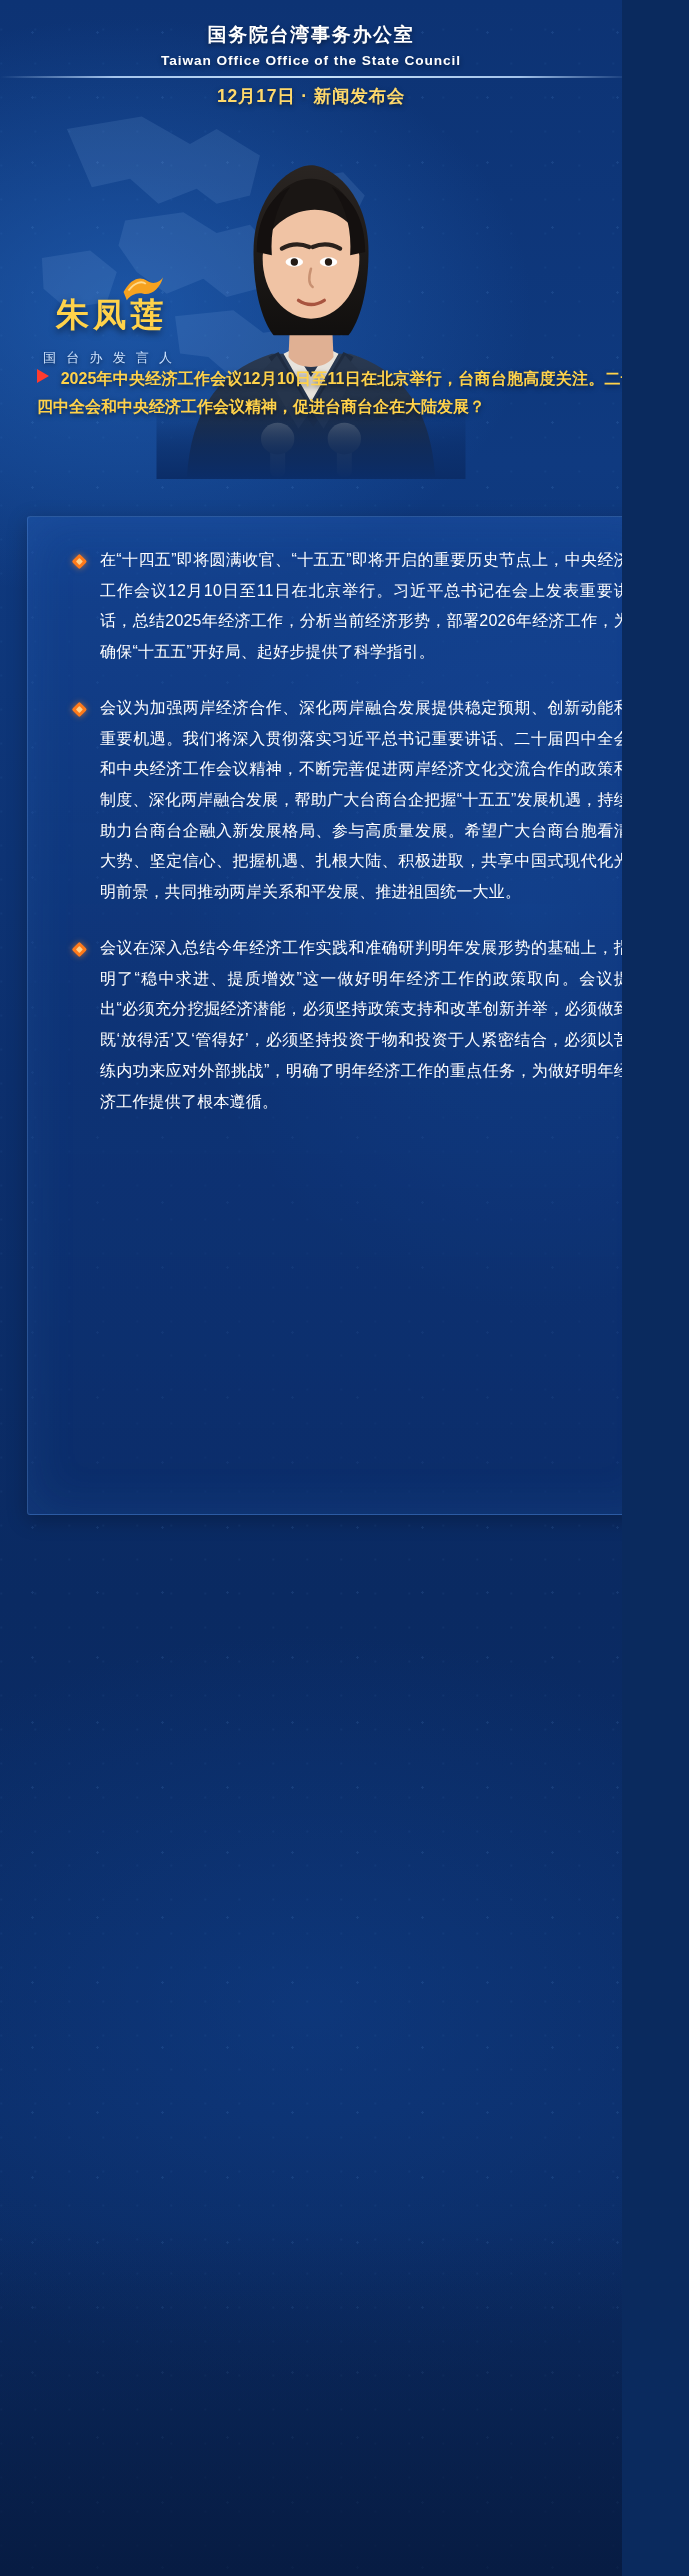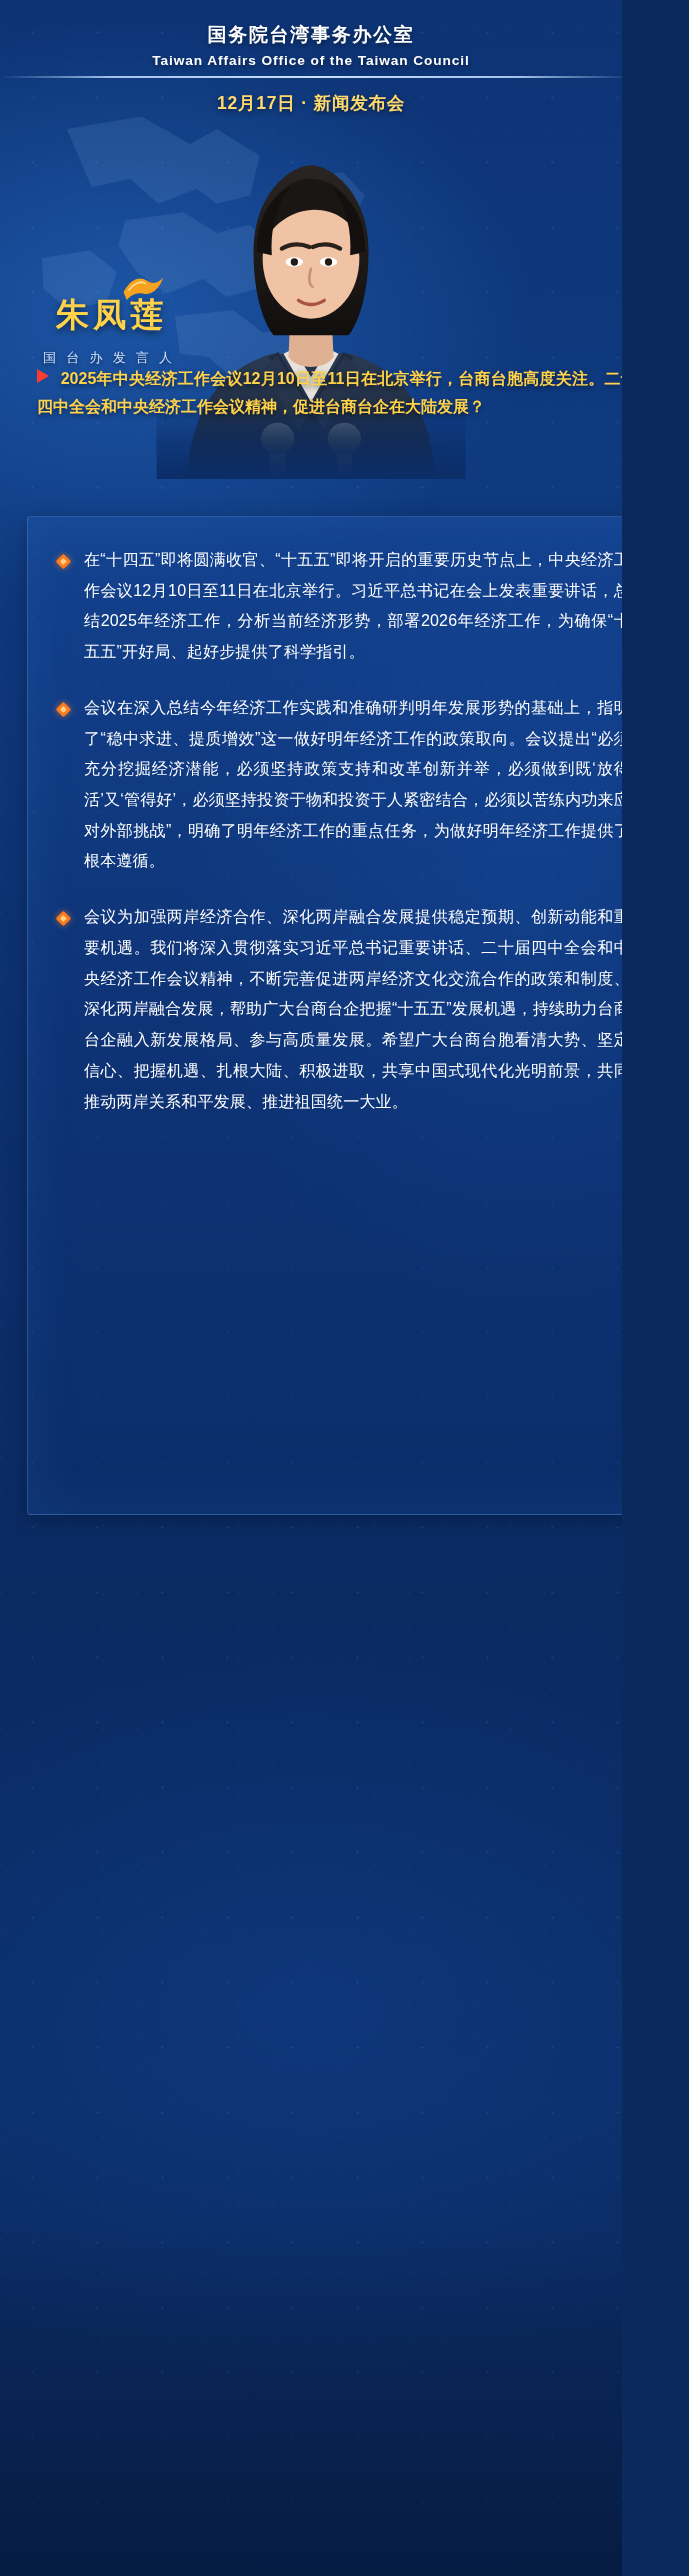--- a/index.html
+++ b/index.html
@@ -79,21 +79,21 @@
     letter-spacing: 0.9px;
     text-shadow: 0 1.7px 5px rgba(0,0,0,.45);
   }
   .header-rule {
     width: 633px;
     height: 1.7px;
     margin: 7.5px auto 0;
     background: linear-gradient(90deg, rgba(150,200,255,0) 0%, rgba(190,220,255,.85) 18%, rgba(210,235,255,.95) 50%, rgba(190,220,255,.85) 82%, rgba(150,200,255,0) 100%);
   }
   .event-line {
-    margin-top: 13px;
+    margin-top: 6px;
     font-size: 17.5px;
     font-weight: bold;
     color: #ffd96b;
     letter-spacing: 0.8px;
     text-shadow: 0 1.7px 5.8px rgba(0,0,0,.5);
   }
 
   
   .portrait-wrap {
     position: absolute;
@@ -172,21 +172,21 @@
     vertical-align: 0.8px;
   }
 
   
   .card {
     position: absolute;
     left: 27px;
     top: 516px;
     width: 636px;
     min-height: 999px;
-    padding: 28px 32px 40px 28px;
+    padding: 28px 32px 40px 44px;
     z-index: 6;
     border-radius: 3.3px;
     background: linear-gradient(180deg, rgba(24,74,158,0.50) 0%, rgba(17,58,130,0.46) 45%, rgba(13,48,112,0.52) 100%);
     border: 0.8px solid rgba(120,180,255,0.28);
     box-shadow: inset 0 0 50px rgba(70,140,230,0.14), 0 5px 20px rgba(0,0,0,.25);
   }
   .para {
     position: relative;
     padding-left: 28px;
     margin-bottom: 25px;
@@ -228,21 +228,21 @@
       <path d="M190 170 L260 160 L300 185 L340 175 L372 210 L358 250 L312 262 L284 240 L240 258 L204 232 L182 200 Z"></path>
       <path d="M250 285 L320 278 L356 305 L392 300 L402 340 L366 368 L320 360 L290 334 L256 330 Z"></path>
       <path d="M300 392 L360 386 L394 410 L388 448 L344 462 L310 440 Z"></path>
       <path d="M90 215 L148 206 L180 232 L168 268 L120 276 L92 252 Z"></path>
       <path d="M400 120 L452 112 L478 140 L462 172 L418 178 L398 152 Z"></path>
     </g>
   </svg>
 
   <div class="header">
     <div class="org-cn">国务院台湾事务办公室</div>
-    <div class="org-en">Taiwan  Affairs  Office  of  the  Taiwan  Council</div>
+    <div class="org-en">Taiwan  Office  Office  of  the  State  Council</div>
     <div class="header-rule"></div>
     <div class="event-line">12月17日 · 新闻发布会</div>
   </div>
 
   <div class="portrait-wrap">
     <svg class="portrait" viewBox="0 0 330 420" aria-hidden="true">
       <defs>
         <linearGradient id="suitg" x1="0" y1="0" x2="0" y2="1">
           <stop offset="0%" stop-color="#2a3a52"></stop>
           <stop offset="100%" stop-color="#16243a"></stop>
@@ -312,25 +312,25 @@
 
   <div class="card">
 
     <div class="para">
       <span class="bullet"></span>
       <span>在“十四五”即将圆满收官、“十五五”即将开启的重要历史节点上，中央经济工作会议12月10日至11日在北京举行。习近平总书记在会上发表重要讲话，总结2025年经济工作，分析当前经济形势，部署2026年经济工作，为确保“十五五”开好局、起好步提供了科学指引。</span>
     </div>
 
     <div class="para">
       <span class="bullet"></span>
+      <span>会议为加强两岸经济合作、深化两岸融合发展提供稳定预期、创新动能和重要机遇。我们将深入贯彻落实习近平总书记重要讲话、二十届四中全会和中央经济工作会议精神，不断完善促进两岸经济文化交流合作的政策和制度、深化两岸融合发展，帮助广大台商台企把握“十五五”发展机遇，持续助力台商台企融入新发展格局、参与高质量发展。希望广大台商台胞看清大势、坚定信心、把握机遇、扎根大陆、积极进取，共享中国式现代化光明前景，共同推动两岸关系和平发展、推进祖国统一大业。</span>
+    </div>
+
+    <div class="para">
+      <span class="bullet"></span>
       <span>会议在深入总结今年经济工作实践和准确研判明年发展形势的基础上，指明了“稳中求进、提质增效”这一做好明年经济工作的政策取向。会议提出“必须充分挖掘经济潜能，必须坚持政策支持和改革创新并举，必须做到既‘放得活’又‘管得好’，必须坚持投资于物和投资于人紧密结合，必须以苦练内功来应对外部挑战”，明确了明年经济工作的重点任务，为做好明年经济工作提供了根本遵循。</span>
     </div>
 
-    <div class="para">
-      <span class="bullet"></span>
-      <span>会议为加强两岸经济合作、深化两岸融合发展提供稳定预期、创新动能和重要机遇。我们将深入贯彻落实习近平总书记重要讲话、二十届四中全会和中央经济工作会议精神，不断完善促进两岸经济文化交流合作的政策和制度、深化两岸融合发展，帮助广大台商台企把握“十五五”发展机遇，持续助力台商台企融入新发展格局、参与高质量发展。希望广大台商台胞看清大势、坚定信心、把握机遇、扎根大陆、积极进取，共享中国式现代化光明前景，共同推动两岸关系和平发展、推进祖国统一大业。</span>
-    </div>
-
   </div>
 
   <div class="glow-bottom"></div>
 </div>
 
 
 </body></html>

